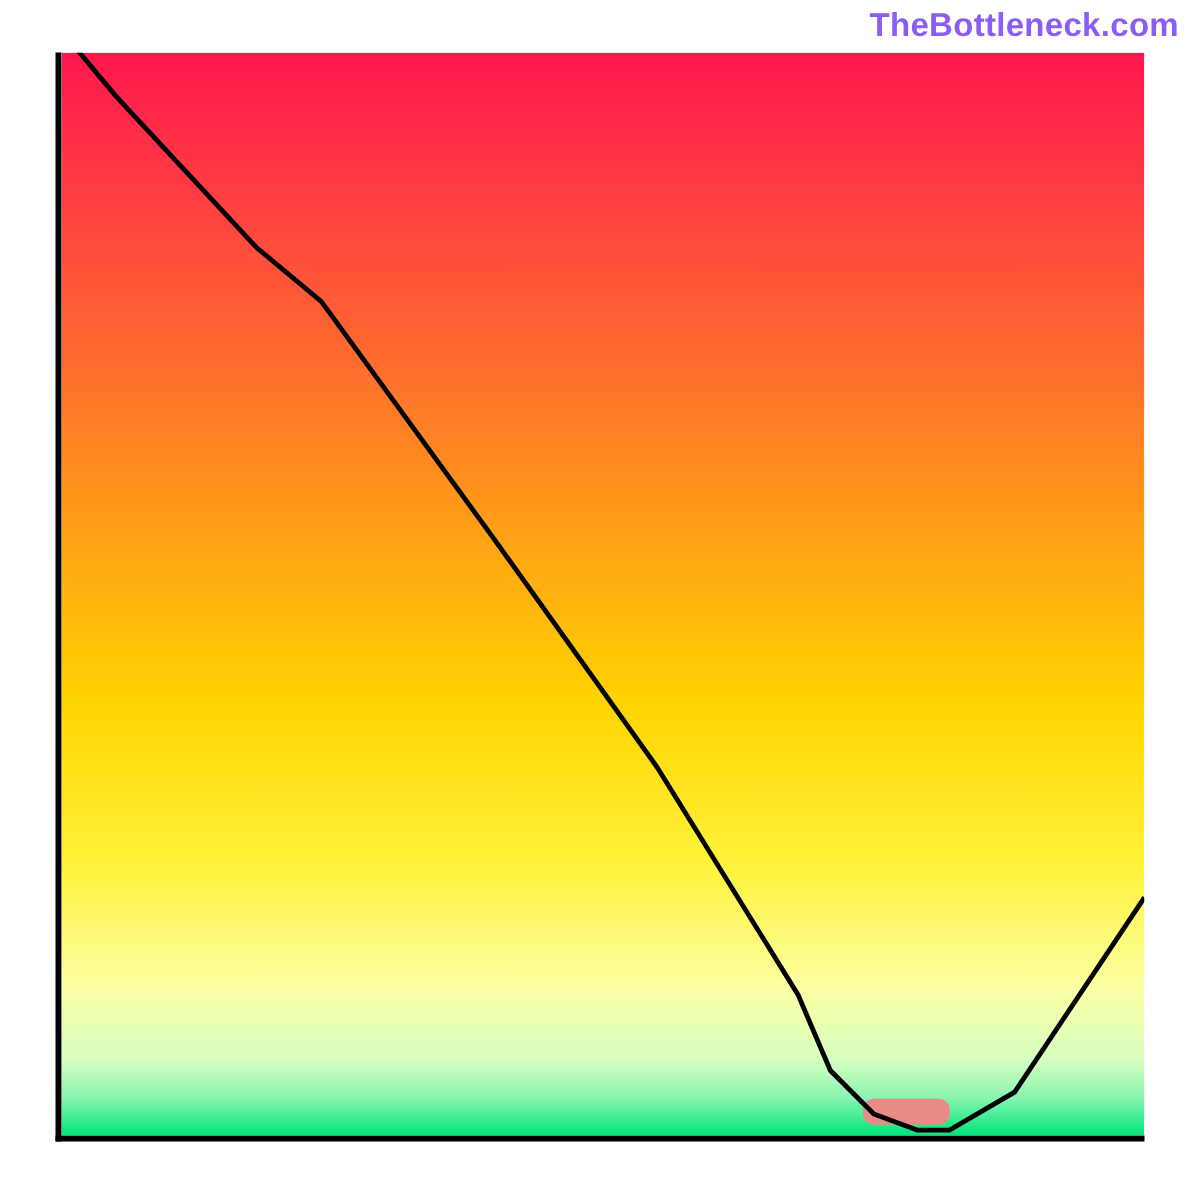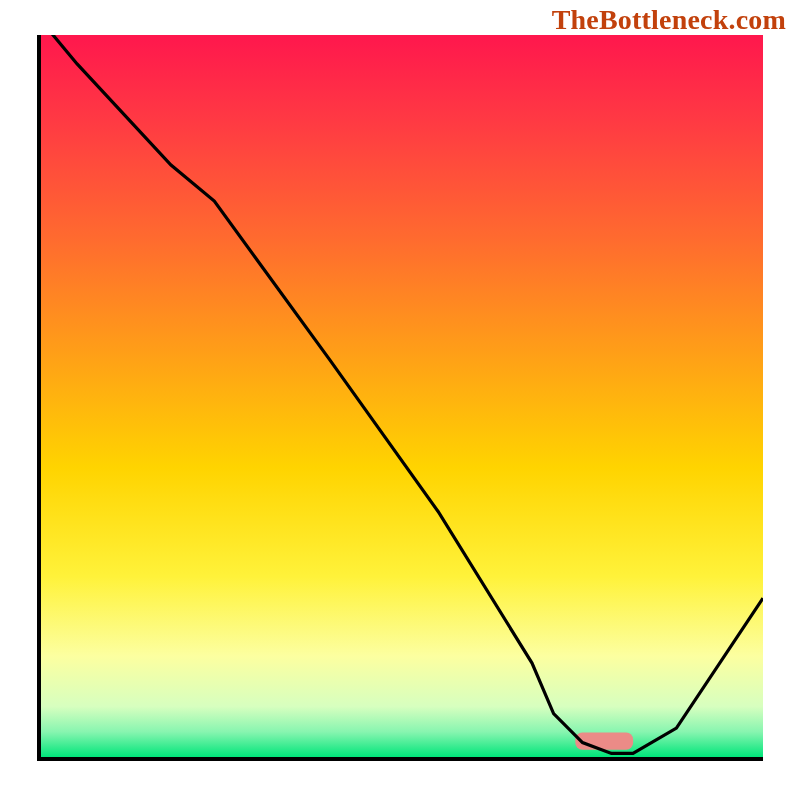--- a/index.html
+++ b/index.html
@@ -13,26 +13,25 @@
   }
   .frame {
     position: relative;
     width: 800px;
     height: 800px;
   }
   .watermark {
     position: absolute;
     top: 4px;
     right: 14px;
-    font-size: 28px;
+    font-size: 22px;
     font-weight: bold;
-    color: #c2410c;
+    color: #8b5cf6;
     letter-spacing: 0.2px;
     user-select: none;
-    font-family: Liberation Serif, serif;
   }
   .plot-outer {
     position: absolute;
     left: 37px;
     top: 35px;
     width: 726px;
     height: 726px;
     border-left: 4px solid #000;
     border-bottom: 4px solid #000;
     box-sizing: border-box;

